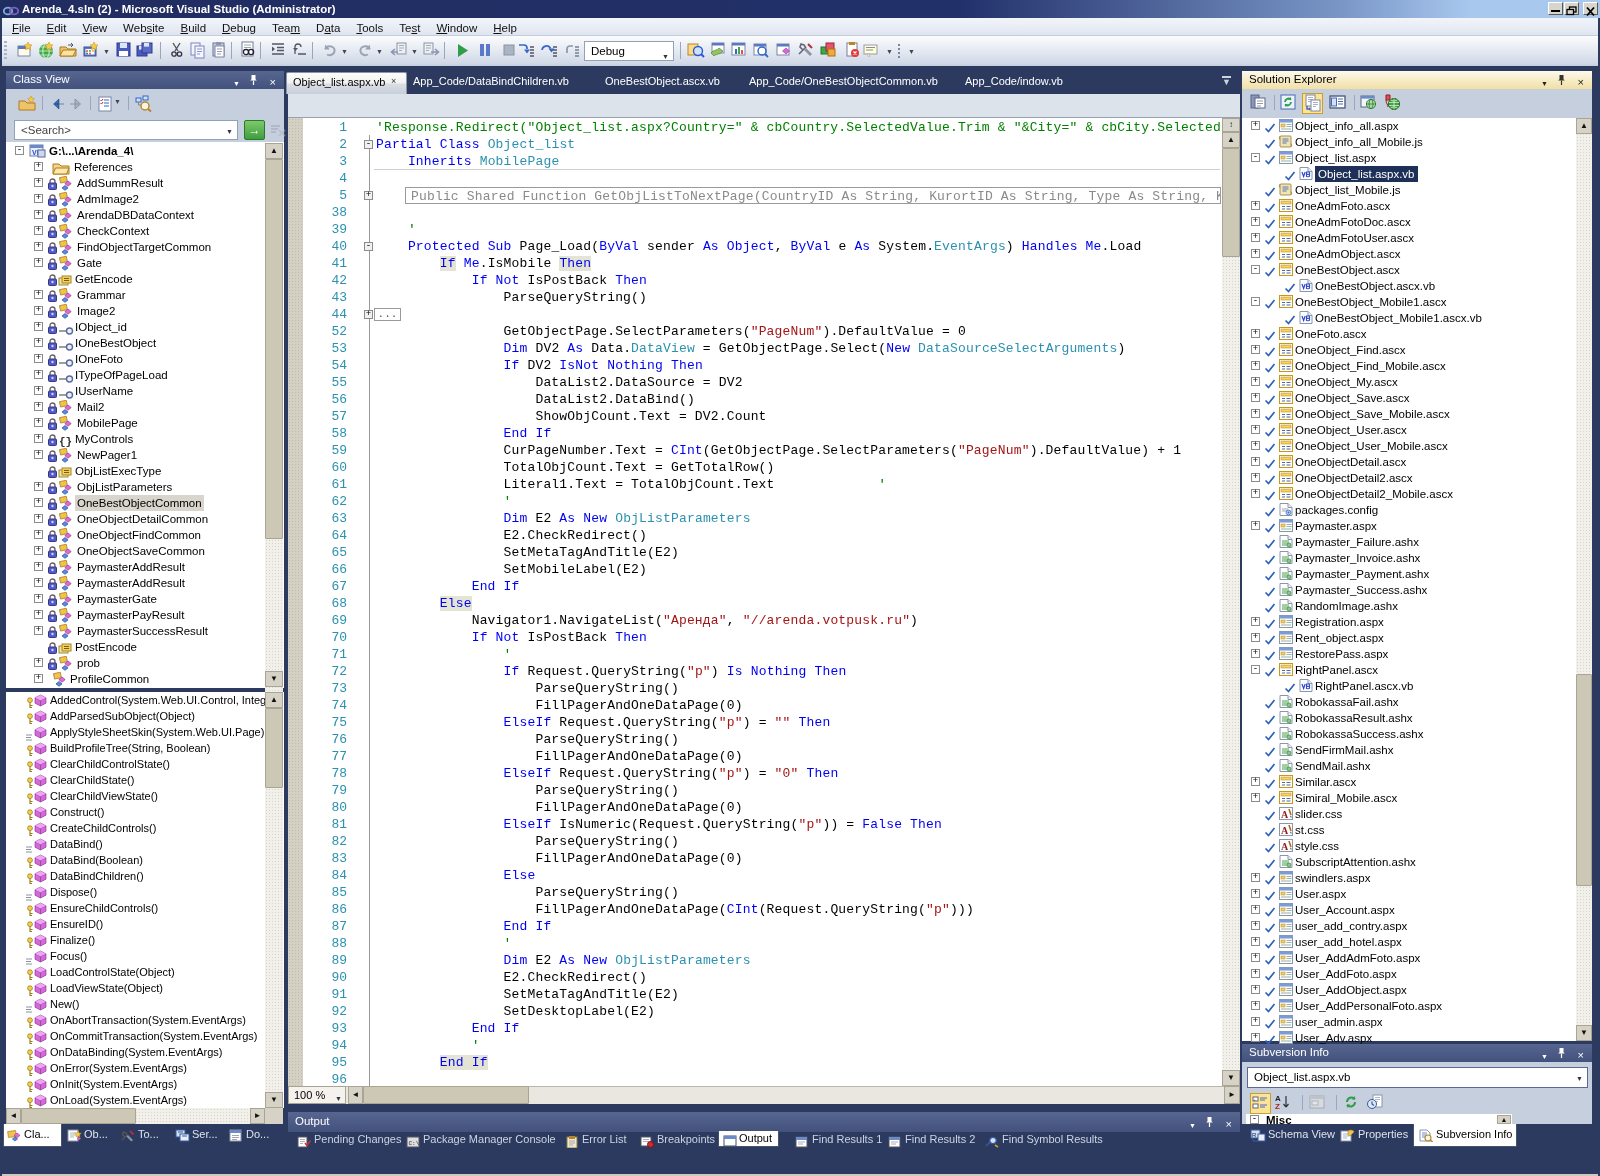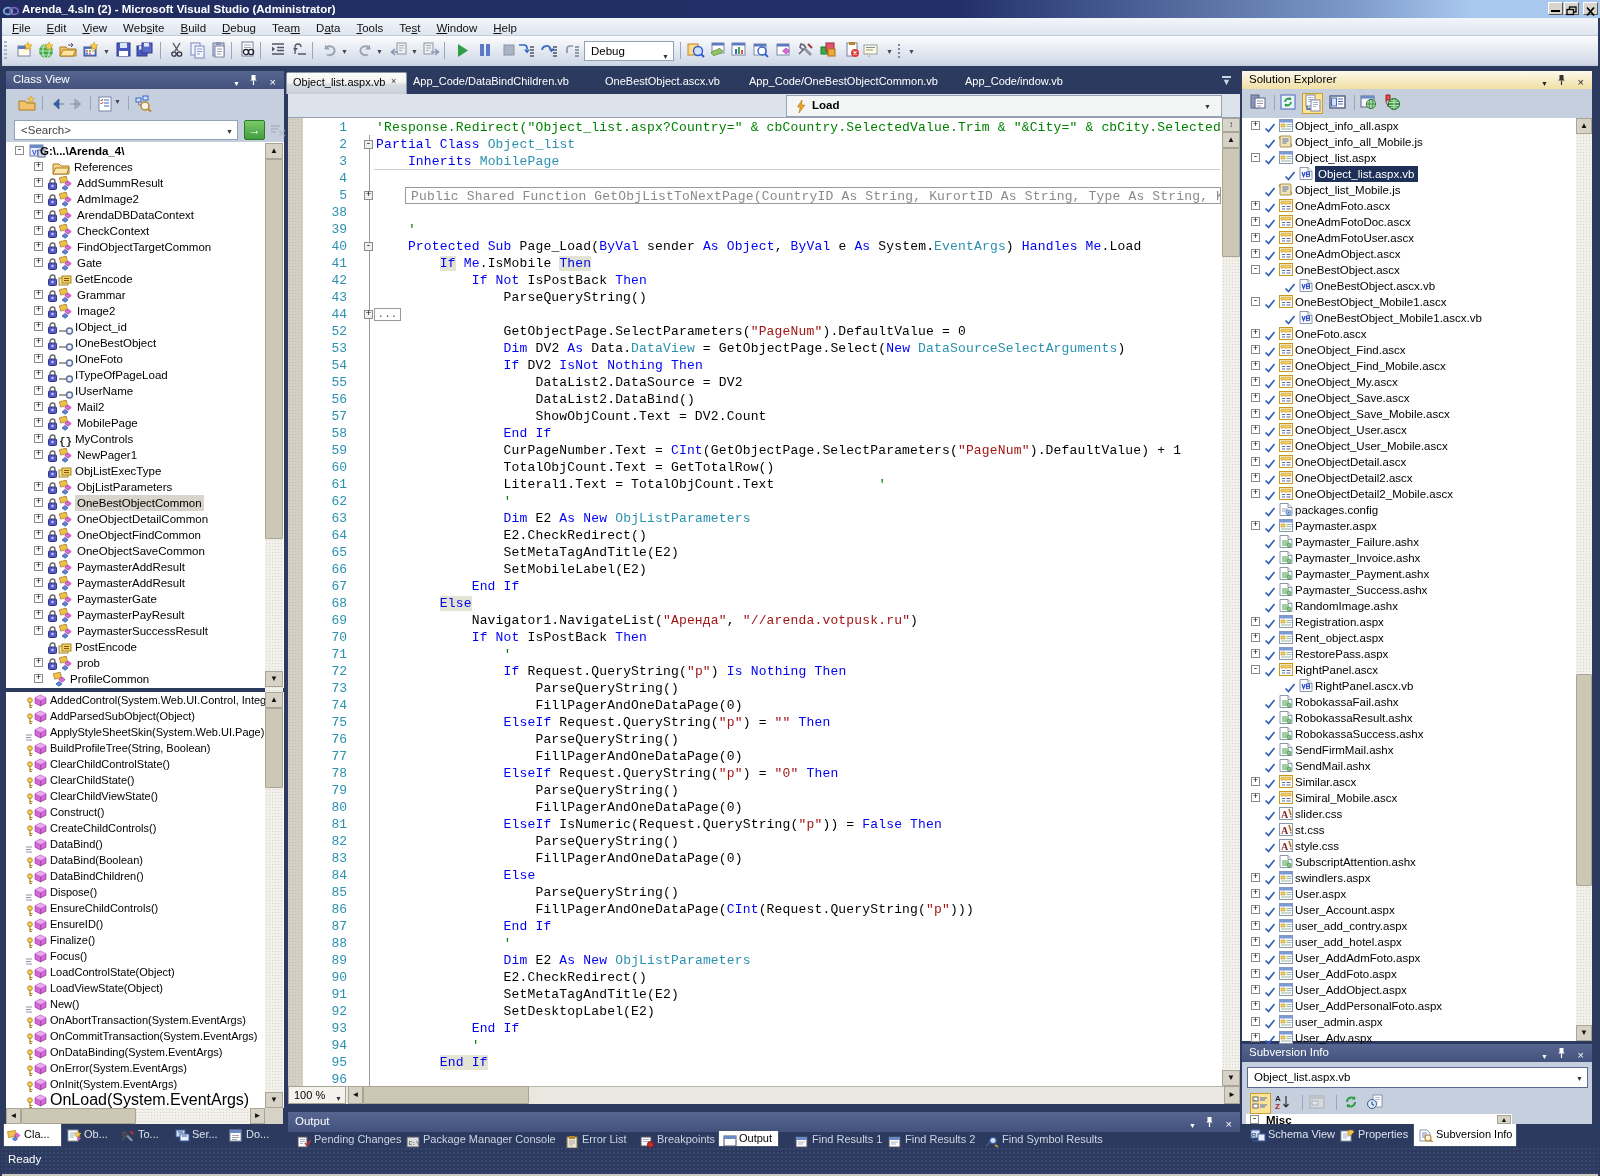--- a/index.html
+++ b/index.html
@@ -271,21 +271,21 @@
           <path d="M10 8 l6 6 M16 8 l-6 6" stroke="#b0b4bc" stroke-width="1.8"></path>
         </svg></span>
 <div class="abs white" style="left:0;top:71px;width:278px;height:546px"></div>
 <span class="plus" style="left:9px;top:75px">-</span>
 <span class="abs" style="left:23px;top:71px"><svg width="18" height="18" viewBox="0 0 18 18">
           <rect x="1" y="3" width="13" height="11" fill="#e8edf8" stroke="#6a7aa8"></rect>
           <rect x="1" y="3" width="13" height="3" fill="#6a8ac8"></rect>
           <text x="3" y="13" font-size="7" fill="#2a4ad0" font-family="Liberation Sans" font-weight="bold">VB</text>
           <rect x="9" y="8" width="7" height="7" fill="#cfd8ee" stroke="#5a6a98"></rect>
         </svg></span>
-<div class="row" style="left:34px;top:72px;font-weight:bold">G:\...\Arenda_4\</div>
+<div class="row" style="left:43px;top:72px;font-weight:bold">G:\...\Arenda_4\</div>
 <span class="plus" style="left:28px;top:91px">+</span>
 <span class="abs" style="left:46px;top:88px"><svg width="18" height="18" viewBox="0 0 18 18">
           <path d="M1 5 h6 l2 2 h8 v8 H1z" fill="#f5d389" stroke="#ab7d1e"></path>
           <path d="M1 15 l2.5-6 h13.5 l-2.5 6z" fill="#ffe8ad" stroke="#ab7d1e"></path>
         </svg></span>
 <div class="row" style="left:68px;top:88px">References</div>
 <span class="plus" style="left:28px;top:107px">+</span>
 <span class="abs" style="left:41px;top:106px"><svg width="11" height="13" viewBox="0 0 11 13">
           <path d="M3 5 V3.5 a2.5 2.5 0 0 1 5 0 V5" fill="none" stroke="#666" stroke-width="1.4"></path>
           <rect x="1.5" y="5" width="8" height="6.5" rx="1" fill="#5558c8" stroke="#333a80"></rect>
@@ -909,21 +909,21 @@
 <div class="row" style="left:50px;top:1076px;font-size:11px">OnInit(System.EventArgs)</div>
 <span class="abs" style="left:25px;top:1095px"><svg width="10" height="12" viewBox="0 0 10 12">
         <circle cx="5" cy="3.2" r="2.4" fill="#f7cf4e" stroke="#a0801a" stroke-width=".8"></circle>
         <path d="M5 5.5 V11 M5 8.5 h2.5 M5 10.5 h2" stroke="#a0801a" stroke-width="1.2"></path>
       </svg></span>
 <span class="abs" style="left:34px;top:1093px"><svg width="13" height="13" viewBox="0 0 13 13">
         <path d="M6.5 1 L12 3.8 V9.2 L6.5 12 L1 9.2 V3.8z" fill="#d26ad8" stroke="#8a2a90" stroke-width=".6"></path>
         <path d="M1 3.8 L6.5 6.6 L12 3.8 M6.5 6.6 V12" stroke="#8a2a90" stroke-width=".6" fill="none"></path>
         <path d="M6.5 1 L12 3.8 L6.5 6.6 L1 3.8z" fill="#eda6f2"></path>
       </svg></span>
-<div class="row" style="left:50px;top:1092px;font-size:16px">OnLoad(System.EventArgs)</div>
+<div class="row" style="left:50px;top:1092px;font-size:11px">OnLoad(System.EventArgs)</div>
 <div class="abs sbtrack" style="left:265px;top:692px;width:18px;height:416px"></div>
 <div class="abs sbbtn" style="left:265px;top:692px;width:18px;height:16px">
       <span class="arr" style="font-size:8px">▲</span>
     </div>
 <div class="abs sbthumb" style="left:265px;top:708px;width:18px;height:80px"></div>
 <div class="abs sbbtn" style="left:265px;top:1092px;width:18px;height:16px">
       <span class="arr" style="font-size:8px">▼</span>
     </div>
 <div class="abs sbtrack" style="left:6px;top:1108px;width:259px;height:16px"></div>
 <div class="abs sbbtn" style="left:6px;top:1108px;width:15px;height:16px">
@@ -953,41 +953,31 @@
 <div class="btab" style="left:172px;top:1124px;width:46px;height:23px;padding-left:20px"><span class="abs" style="left:3px;top:4px"><svg width="15" height="13" viewBox="0 0 15 13">
           <rect x="1" y="1" width="9" height="7" fill="#cfe0f8" stroke="#3a5a9a"></rect>
           <rect x="5" y="5" width="9" height="7" fill="#e8eefc" stroke="#3a5a9a"></rect>
           <path d="M3 3h5M7 7h5" stroke="#3a5a9a" stroke-width="1"></path>
         </svg></span>Ser...</div>
 <div class="btab" style="left:226px;top:1124px;width:44px;height:23px;padding-left:20px"><span class="abs" style="left:3px;top:4px"><svg width="15" height="13" viewBox="0 0 15 13">
           <rect x="1" y="1" width="11" height="11" fill="#fff" stroke="#8a96aa"></rect>
           <rect x="1" y="1" width="11" height="3" fill="#6a8ac8"></rect>
           <path d="M3 6.5h7M3 8.5h7M3 10.5h5" stroke="#99a" stroke-width=".9"></path>
         </svg></span>Do...</div>
-<div class="abs dots" style="left:0;top:1147px;width:1600px;height:27px;background-color:#2b3a5e">
-      <span style="position:absolute;left:8px;top:6px;color:#fff;font-size:11.5px">Ready</span>
-    </div>
 <div class="abs" style="left:0;top:1174px;width:1600px;height:2px;background:#cdc9bd"></div>
 <div class="abs" style="left:286px;top:72px;width:121px;height:22px;background:linear-gradient(#fdfdfb 0%,#f2f3f1 45%,#d9dde3 55%,#c8cfda 100%);border:1px solid #8b97a8;border-bottom:none;border-radius:2px 2px 0 0">
       <span class="abs" style="left:6px;top:3px;font-size:11px;color:#000">Object_list.aspx.vb</span>
       <span class="abs" style="left:104px;top:3px;font-size:9px;color:#333">×</span>
     </div>
 <span class="abs" style="left:413px;top:75px;font-size:11px;color:#fff">App_Code/DataBindChildren.vb</span>
 <span class="abs" style="left:605px;top:75px;font-size:11px;color:#fff">OneBestObject.ascx.vb</span>
 <span class="abs" style="left:749px;top:75px;font-size:11px;color:#fff">App_Code/OneBestObjectCommon.vb</span>
 <span class="abs" style="left:965px;top:75px;font-size:11px;color:#fff">App_Code/indow.vb</span>
 <span class="abs" style="left:1222px;top:76px;color:#cdd4e0;font-size:9px;border-top:2px solid #cdd4e0;line-height:8px">▼</span>
 <div class="abs" style="left:288px;top:94px;width:952px;height:24px;background:#dde3ea;border-bottom:1px solid #96a2b2"></div>
-<div class="abs" style="left:786px;top:95px;width:436px;height:22px;background:#f4f6f6;border:1px solid #96a2b2">
-      <span class="abs" style="left:9px;top:3px;"><svg width="10" height="13" viewBox="0 0 10 13">
-          <path d="M6 0 L1.5 7 h2.8 L3 13 L8.8 5 H5.5z" fill="#f6a821" stroke="#a86f08" stroke-width=".6"></path>
-        </svg></span>
-      <span class="abs" style="left:25px;top:3px;font-size:11.5px;color:#000;font-weight:bold">Load</span>
-      <span class="abs" style="left:417px;top:7px;font-size:7px;color:#334">▼</span>
-    </div>
 <div class="abs white" style="left:288px;top:118px;width:934px;height:968px"></div>
 <div class="abs" style="left:288px;top:118px;width:15px;height:968px;background-color:#d4d0c4;background-image:radial-gradient(#c2bcab 0.7px,transparent 0.8px);background-size:3px 3px"></div>
 <div class="abs gutter" style="left:303px;top:119px;width:44px">1
 2
 3
 4
 5
 38
 39
 40

